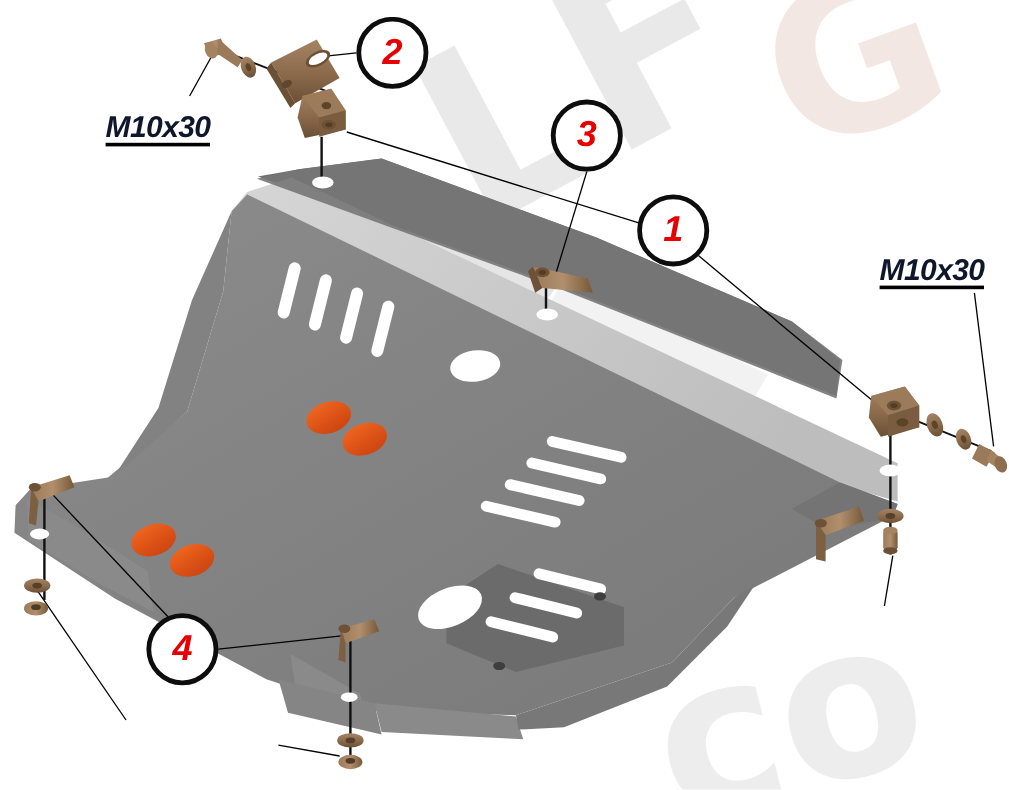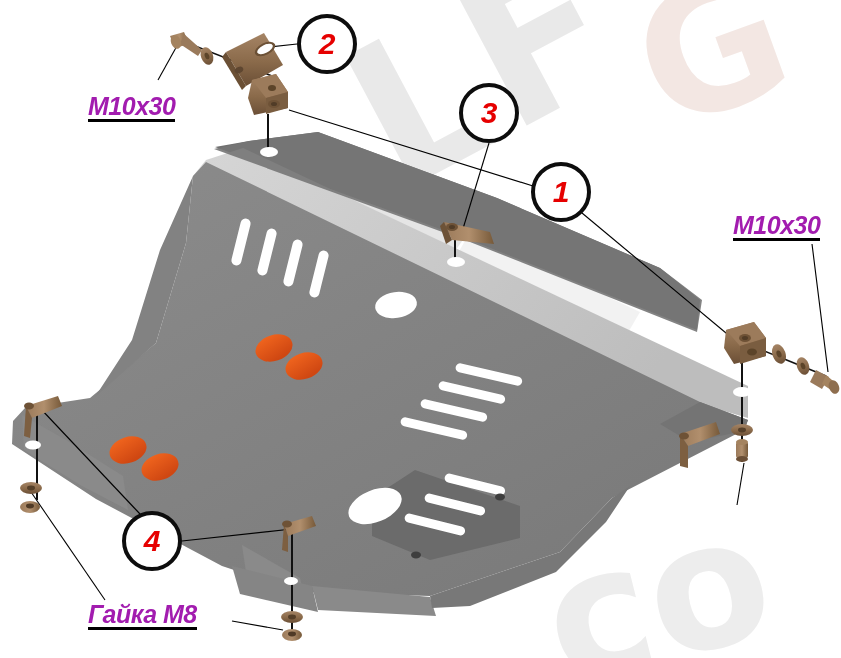--- a/index.html
+++ b/index.html
@@ -1,20 +1,20 @@
 <!DOCTYPE html>
 <html><head>
 <meta charset="utf-8">
 <style>
   html,body{margin:0;padding:0;background:#ffffff;}
   body{width:841px;height:658px;position:relative;overflow:hidden;
        font-family:"Liberation Sans","DejaVu Sans",sans-serif;}
   #stage{position:absolute;left:0;top:0;width:841px;height:658px;}
   svg.layer{position:absolute;left:0;top:0;width:841px;height:658px;}
-  .lbl{position:absolute;font-style:italic;font-weight:bold;color:#a21caf;
+  .lbl{position:absolute;font-style:italic;font-weight:bold;color:#0f172a;
        white-space:nowrap;border-bottom:3px solid #000;line-height:1.05;}
   .lbl-lat{font-size:25px;letter-spacing:-0.5px;}
   .lbl-cyr{font-size:25px;letter-spacing:-0.5px;}
   .callout{position:absolute;border-radius:50%;background:#fff;
            border:4px solid #0d0d0d;display:flex;align-items:center;
            justify-content:center;color:#e60000;font-style:italic;
            font-weight:bold;font-size:30px;box-sizing:border-box;}
   .wm{position:absolute;font-weight:bold;pointer-events:none;
       font-family:"DejaVu Sans",sans-serif;}
 </style>
@@ -280,15 +280,14 @@
   </div>
   <div class="callout" style="left:122px;top:511px;width:60px;height:60px;">
     <span>4</span>
   </div>
 
   <div class="lbl lbl-lat" style="left:88px;top:93px;"><span>M10x30</span></div>
 
   <div class="lbl lbl-lat" style="left:733px;top:212px;"><span>M10x30</span></div>
 
 
-  <div class="lbl lbl-cyr" style="left:88px;top:601px;"><span>Гайка M8</span></div>
 
 </div>
 
 </body></html>

